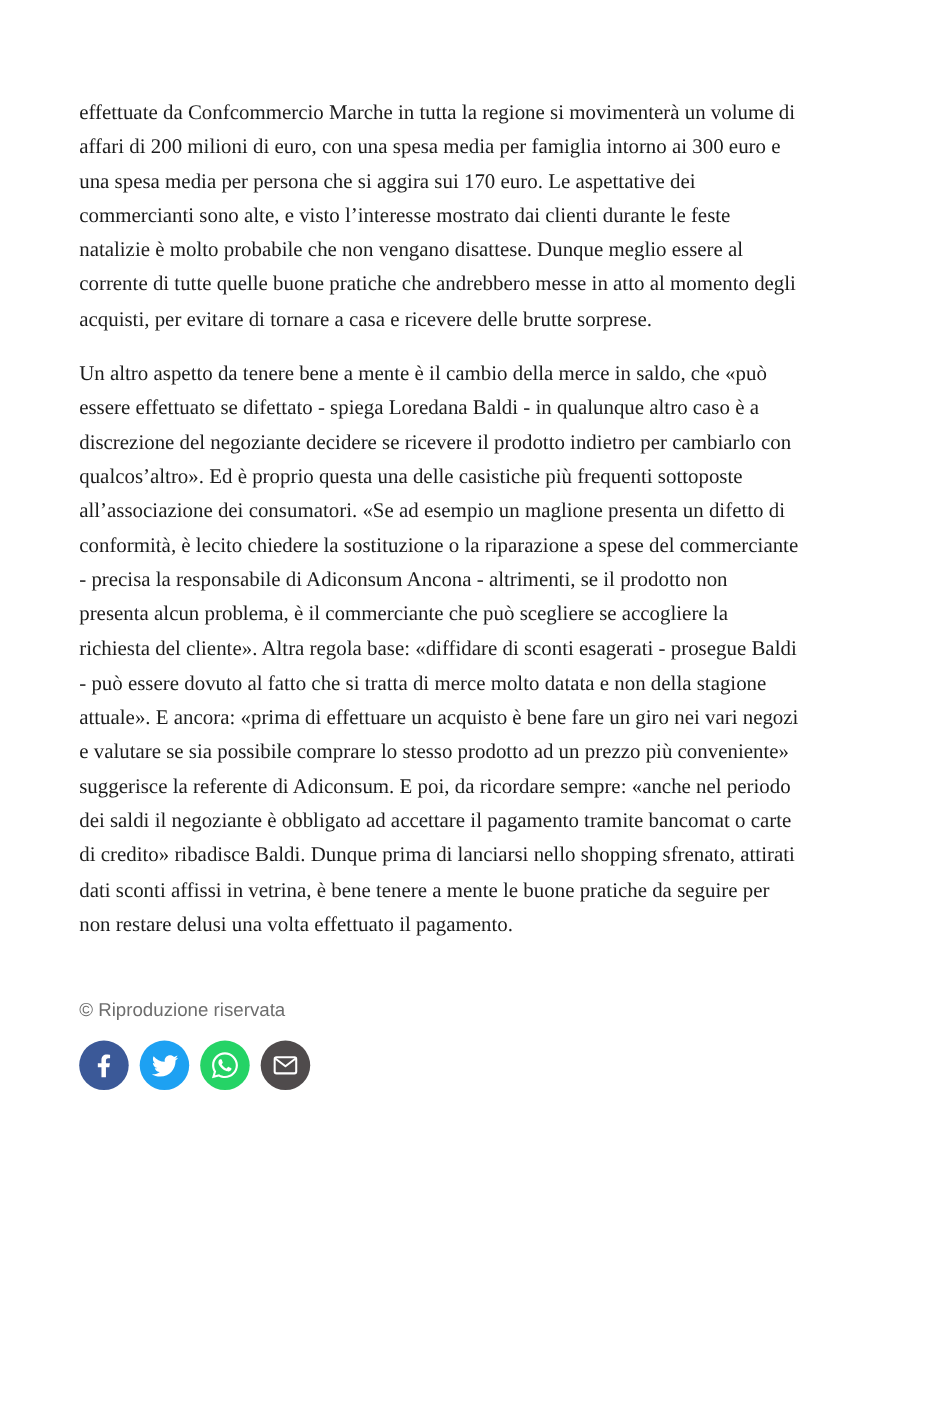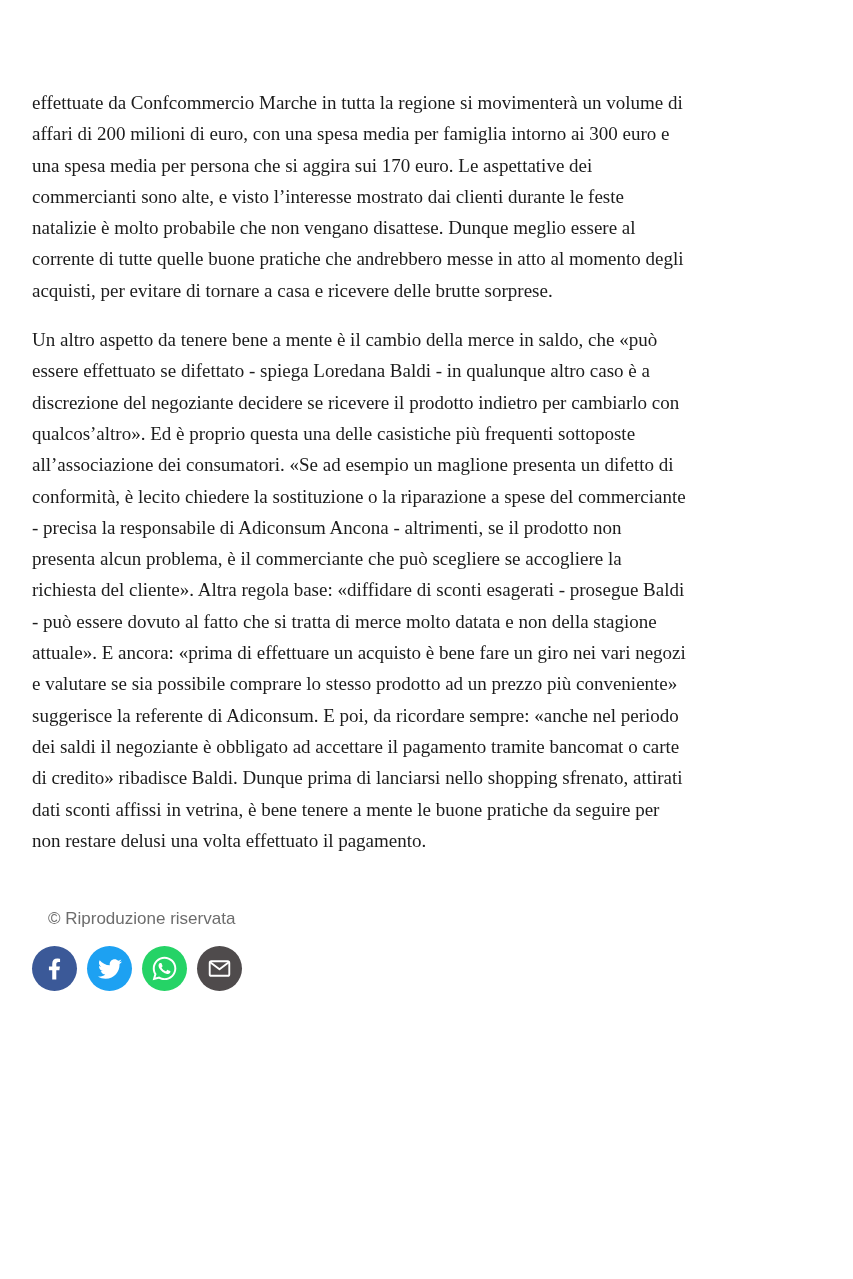--- a/index.html
+++ b/index.html
@@ -1,21 +1,21 @@
 <!DOCTYPE html>
 <html><head>
 <meta charset="utf-8">
 <style>
   html,body{margin:0;padding:0;}
   body{
     width:853px;height:1279px;background:#ffffff;overflow:hidden;
     font-family:"Liberation Serif", serif;
   }
   .article{
-    padding:87px 0 0 32px;
+    padding:87px 0 0 72px;
     width:756px;
   }
   .para{
     margin:0;
     font-family:"Liberation Serif", serif;
     font-size:19px;
     line-height:31.3px;
     color:#1c1c1c;
     white-space:pre-line;
   }
@@ -27,21 +27,20 @@
     line-height:25px;
     color:#121212;
   }
   .para.second{margin-top:18px;}
   .copyright{
     margin-top:52px;
     font-family:"Liberation Sans", sans-serif;
     font-size:17px;
     line-height:21px;
     color:#6d6d6d;
-    margin-left:16px;
   }
   .share-row{
     margin-top:17px;
     display:flex;
     gap:10px;
     align-items:center;
   }
   .share-btn{
     width:45px;height:45px;border-radius:50%;
     display:flex;align-items:center;justify-content:center;

